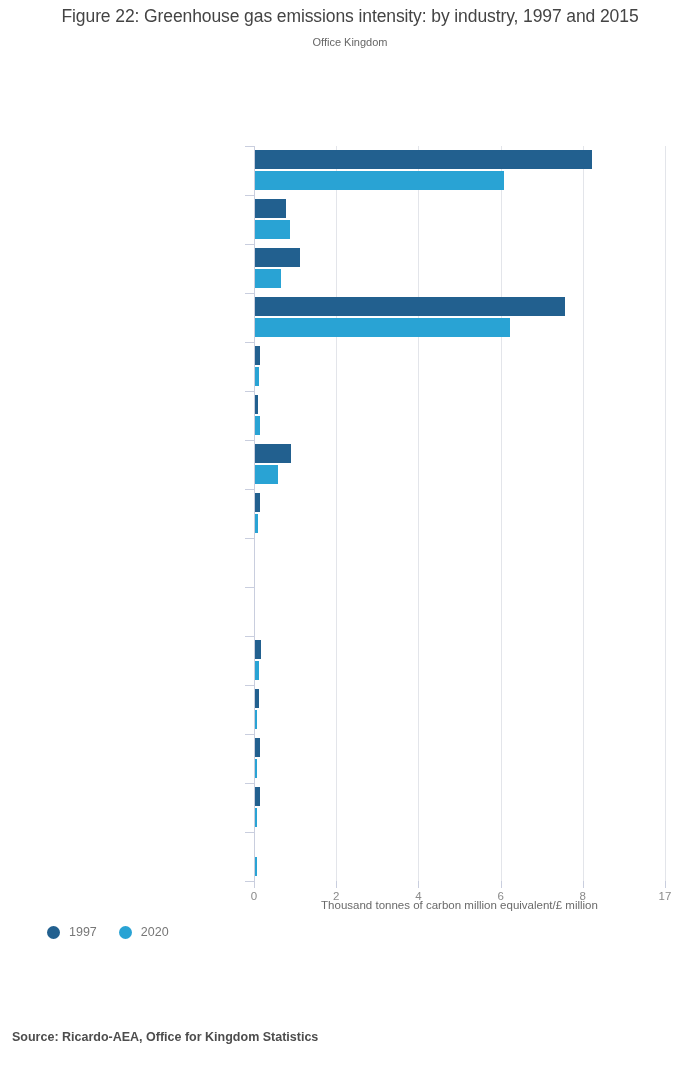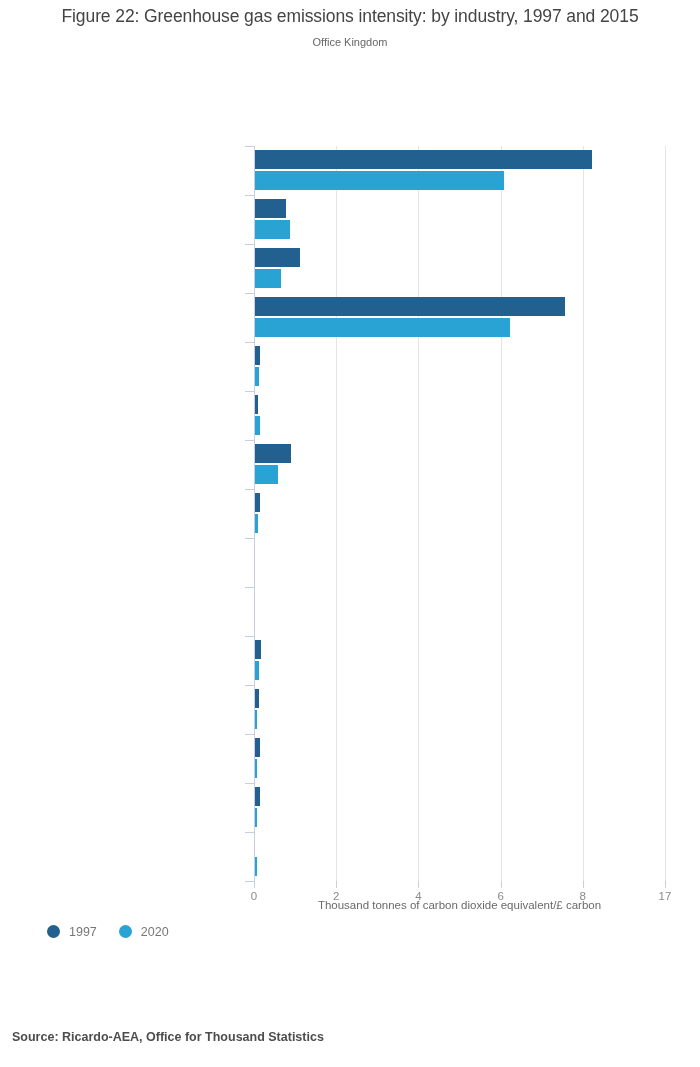--- a/index.html
+++ b/index.html
@@ -118,20 +118,21 @@
   #legend {
     position: absolute;
     left: 47px;
     top: 925px;
     display: flex;
     align-items: center;
     gap: 22px;
   }
   .legend-item {
     display: flex;
+    align-items: center;
     gap: 9px;
   }
   .legend-dot {
     width: 13px;
     height: 13px;
     border-radius: 50%;
     display: block;
   }
   .legend-label {
     font-size: 12.5px;
@@ -247,26 +248,26 @@
       <div class="xtick-label" style="left: 246.6px;">6</div>
       <div class="xtick" style="left: 328.8px;"></div>
       <div class="xtick-label" style="left: 328.8px;">8</div>
       <div class="xtick" style="left: 411px;"></div>
       <div class="xtick-label" style="left: 411px;">17</div>
     </div>
 </div>
 
 <div id="cat-labels"></div>
 
-<div id="xaxis-title">Thousand tonnes of carbon dioxide equivalent/£ carbon</div>
+<div id="xaxis-title">Thousand tonnes of carbon million equivalent/£ million</div>
 
 <div id="legend">
     <div class="legend-item">
       <span class="legend-dot" style="background: rgb(34, 96, 143);"></span>
       <span class="legend-label">1997</span>
     </div>
     <div class="legend-item">
       <span class="legend-dot" style="background: rgb(41, 163, 212);"></span>
       <span class="legend-label">2020</span>
     </div>
   </div>
 
-<div id="source-note">Source: Ricardo-AEA, Office for Thousand Statistics</div>
+<div id="source-note">Source: Ricardo-AEA, Office for Kingdom Statistics</div>
 
 </body></html>

